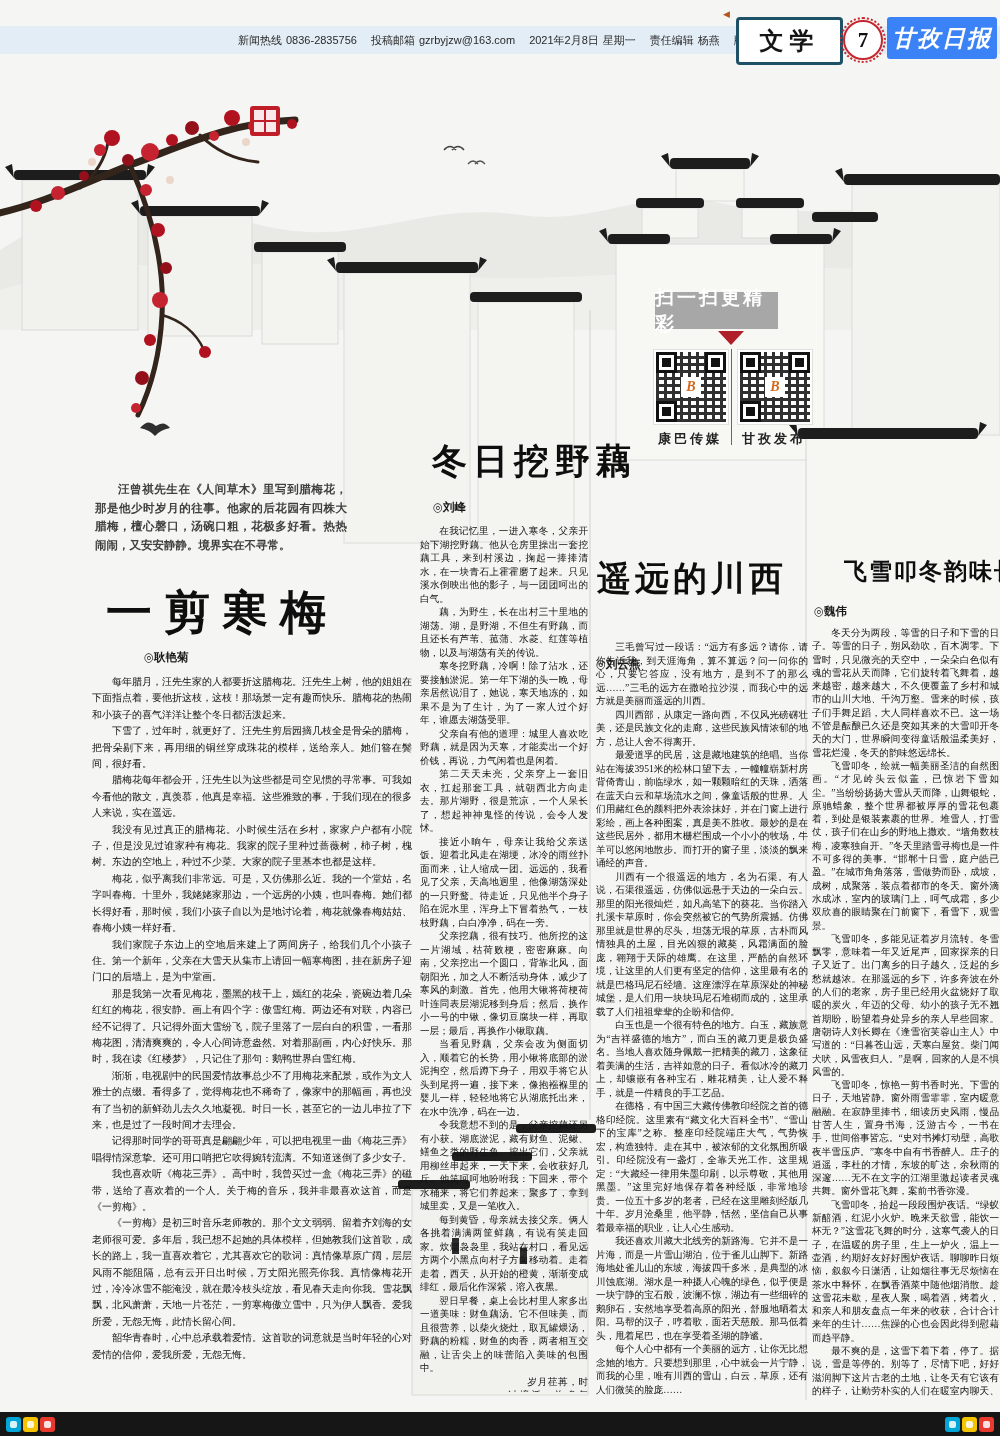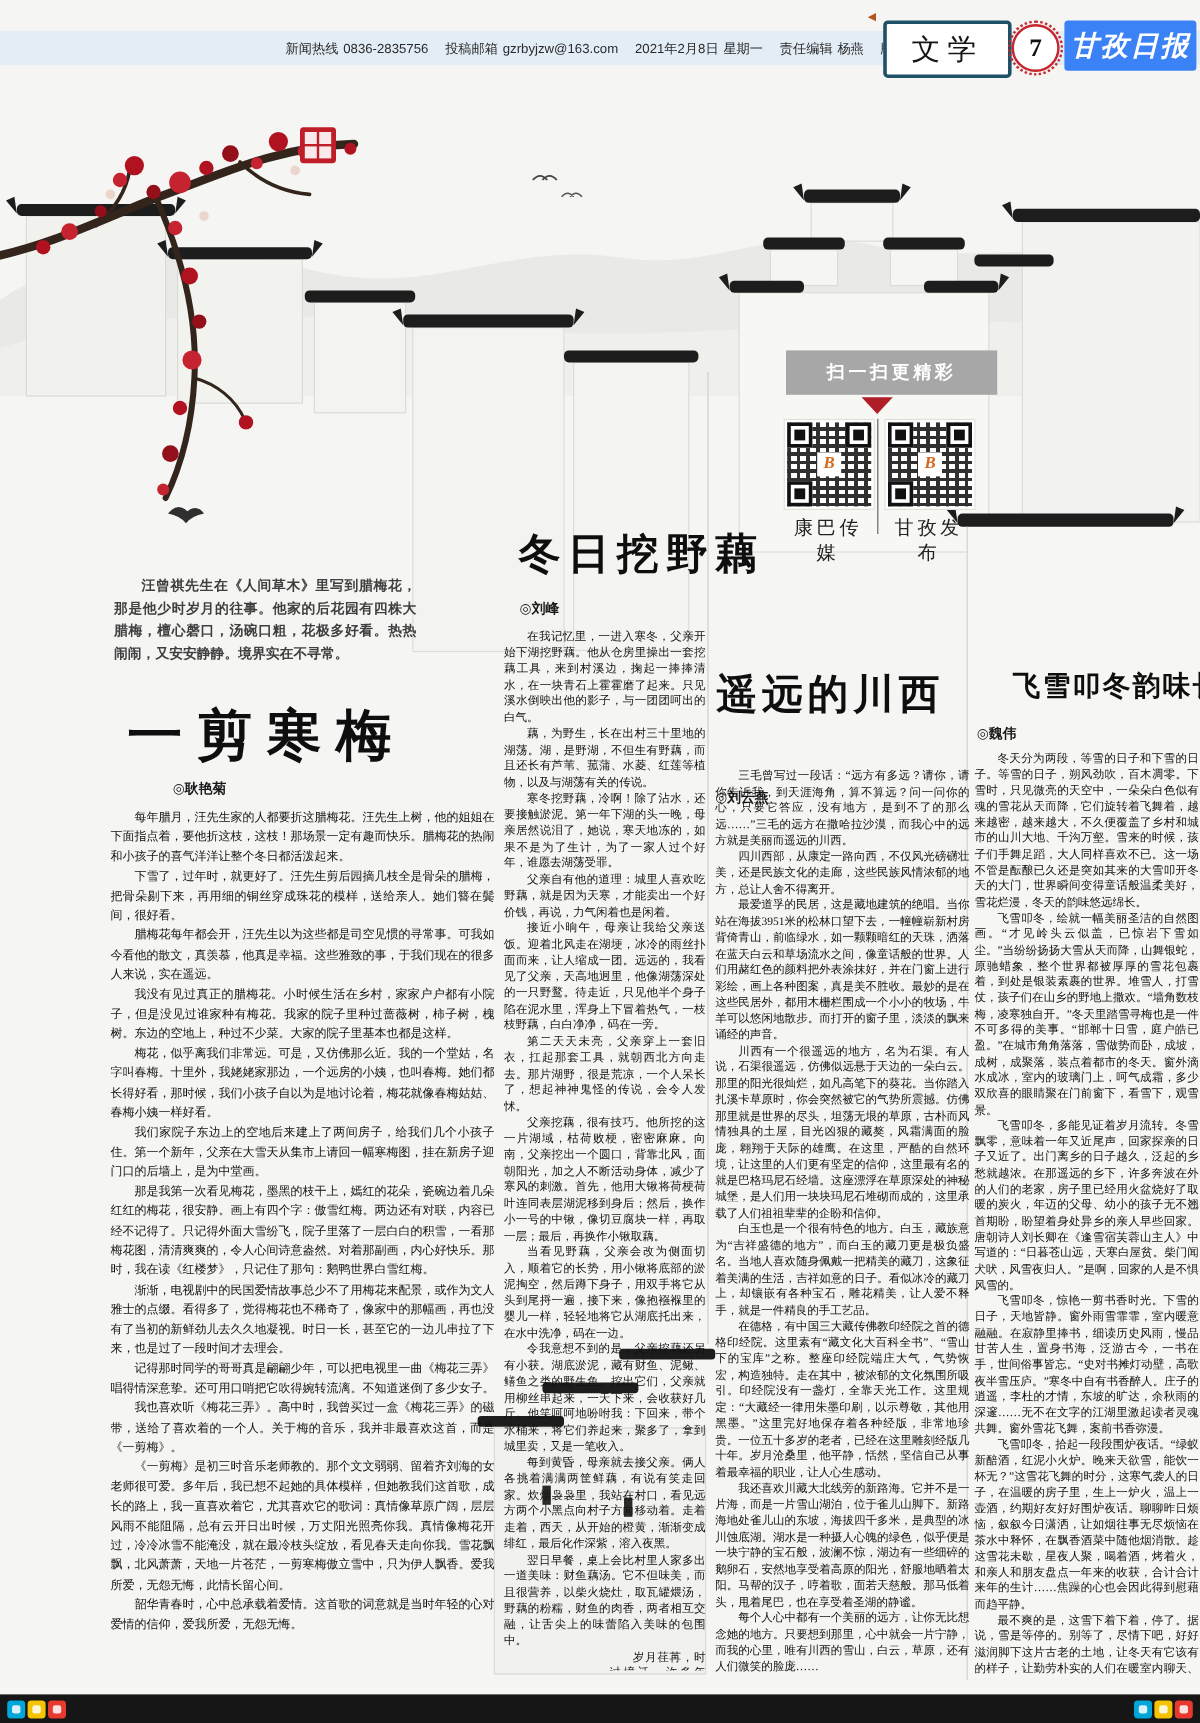--- a/index.html
+++ b/index.html
@@ -9,47 +9,47 @@
 
   
   .topbar{position:absolute;left:0;right:0;top:26px;height:28px;background:#e3edf6;z-index:2;}
   .pubinfo{position:absolute;left:238px;top:7px;font-family:"Liberation Sans",sans-serif;
            font-size:11px;color:#2a2a2a;white-space:nowrap;}
   .pubinfo span{margin-right:4px;}
   .pubinfo .gap{margin-right:14px;}
   .hdr-arrow{position:absolute;right:270px;top:9px;font-size:9px;color:#b5541c;z-index:3;}
   .section-box{position:absolute;right:157px;top:17px;width:101px;height:42px;background:#ffffff;
                border:3px solid #1f5166;border-radius:4px;display:flex;align-items:center;justify-content:center;
-               font-size:24px;font-weight:normal;letter-spacing:6px;z-index:3;}
+               font-size:24px;font-weight:bold;letter-spacing:6px;z-index:3;}
   .page-stamp{position:absolute;right:117px;top:20px;width:36px;height:36px;border-radius:50%;
               background:#ffffff;border:2px solid #c5272d;outline:2px dotted #c5272d;outline-offset:1px;
               display:flex;align-items:center;justify-content:center;font-size:21px;font-weight:bold;color:#111;z-index:3;}
   .masthead{position:absolute;right:3px;top:17px;width:110px;height:42px;background:#3b82f6;border-radius:3px;
             display:flex;align-items:center;justify-content:center;color:#fff;font-size:23px;font-weight:bold;
             font-style:italic;letter-spacing:2px;z-index:3;}
 
   
-  .scan-banner{position:absolute;left:655px;top:292px;width:176px;height:37px;background:#a7a7a7;
-               color:#fff;font-family:"Liberation Sans",sans-serif;font-weight:bold;font-size:15px;
+  .scan-banner{position:absolute;left:655px;top:292px;width:123px;height:37px;background:#a7a7a7;
+               color:#fff;font-family:"Liberation Sans",sans-serif;font-weight:bold;font-size:19px;
                letter-spacing:3px;display:flex;align-items:center;justify-content:center;z-index:3;}
   .scan-tri{position:absolute;left:718px;top:331px;width:0;height:0;border:13px solid transparent;
             border-top:14px solid #b01e28;z-index:3;}
   .qr{position:absolute;top:349px;width:74px;height:74px;background:#fff;border:1px solid #e0e0dd;z-index:3;}
   .qr .mesh{position:absolute;inset:2px;opacity:.88;
     background:repeating-linear-gradient(0deg,#141414 0 3px,transparent 3px 7px),
                repeating-linear-gradient(90deg,#141414 0 3px,transparent 3px 8px);}
   .finder{position:absolute;width:15px;height:15px;border:3px solid #111;background:#fff;}
   .finder::after{content:"";position:absolute;inset:3px;background:#111;}
   .f-tl{left:2px;top:2px;} .f-tr{right:2px;top:2px;} .f-bl{left:2px;bottom:2px;}
   .qr-logo{position:absolute;left:27px;top:27px;width:20px;height:20px;background:#fff;
            display:flex;align-items:center;justify-content:center;color:#d2691e;
            font-family:"Liberation Serif",serif;font-style:italic;font-weight:bold;font-size:14px;}
   .qr-divider{position:absolute;left:731px;top:349px;width:1px;height:96px;background:#666;z-index:3;}
-  .qr-label{position:absolute;top:430px;width:74px;text-align:center;font-size:16px;letter-spacing:3px;
-            color:#222;font-weight:normal;z-index:3;}
+  .qr-label{position:absolute;top:430px;width:74px;text-align:center;font-size:13px;letter-spacing:3px;
+            color:#222;font-weight:bold;z-index:3;}
 
   
   .intro{position:absolute;left:95px;top:480px;width:252px;font-size:11.5px;line-height:18.5px;
          color:#3f3f3f;font-weight:bold;text-indent:2em;text-align:justify;z-index:2;}
 
   
   .a-title{position:absolute;font-weight:900;color:#0e0e0e;white-space:nowrap;z-index:2;
            font-family:"Liberation Serif","DejaVu Serif",serif;}
   .a-author{position:absolute;font-size:11.5px;font-weight:bold;color:#1a1a1a;z-index:2;}
   .a-body{position:absolute;text-align:justify;color:#111;overflow:hidden;z-index:2;}
@@ -250,22 +250,22 @@
       <p>韶华青春时，心中总承载着爱情。这首歌的词意就是当时年轻的心对爱情的信仰，爱我所爱，无怨无悔。</p>
     </div>
 
   <div class="a-title t2">冬日挖野藕</div>
   <div class="a-author au2">◎刘峰</div>
   <div class="a-body b2">
       <p>在我记忆里，一进入寒冬，父亲开始下湖挖野藕。他从仓房里操出一套挖藕工具，来到村溪边，掬起一捧捧清水，在一块青石上霍霍磨了起来。只见溪水倒映出他的影子，与一团团呵出的白气。</p>
       <p>藕，为野生，长在出村三十里地的湖荡。湖，是野湖，不但生有野藕，而且还长有芦苇、菰蒲、水菱、红莲等植物，以及与湖荡有关的传说。</p>
       <p>寒冬挖野藕，冷啊！除了沾水，还要接触淤泥。第一年下湖的头一晚，母亲居然说泪了，她说，寒天地冻的，如果不是为了生计，为了一家人过个好年，谁愿去湖荡受罪。</p>
       <p>父亲自有他的道理：城里人喜欢吃野藕，就是因为天寒，才能卖出一个好价钱，再说，力气闲着也是闲着。</p>
+      <p>第二天天未亮，父亲穿上一套旧衣，扛起那套工具，就朝西北方向走去。那片湖野，很是荒凉，一个人呆长了，想起神神鬼怪的传说，会令人发怵。</p>
       <p>接近小晌午，母亲让我给父亲送饭。迎着北风走在湖埂，冰冷的雨丝扑面而来，让人缩成一团。远远的，我看见了父亲，天高地迥里，他像湖荡深处的一只野鹜。待走近，只见他半个身子陷在泥水里，浑身上下冒着热气，一枝枝野藕，白白净净，码在一旁。</p>
-      <p>第二天天未亮，父亲穿上一套旧衣，扛起那套工具，就朝西北方向走去。那片湖野，很是荒凉，一个人呆长了，想起神神鬼怪的传说，会令人发怵。</p>
       <p>父亲挖藕，很有技巧。他所挖的这一片湖域，枯荷败梗，密密麻麻。向南，父亲挖出一个圆口，背靠北风，面朝阳光，加之人不断活动身体，减少了寒风的刺激。首先，他用大锹将荷梗荷叶连同表层湖泥移到身后；然后，换作小一号的中锹，像切豆腐块一样，再取一层；最后，再换作小锹取藕。</p>
       <p>当看见野藕，父亲会改为侧面切入，顺着它的长势，用小锹将底部的淤泥掏空，然后蹲下身子，用双手将它从头到尾捋一遍，接下来，像抱襁褓里的婴儿一样，轻轻地将它从湖底托出来，在水中洗净，码在一边。</p>
       <p>令我意想不到的是，父亲挖藕还另有小获。湖底淤泥，藏有财鱼、泥鳅、鳝鱼之类的野生鱼。挖出它们，父亲就用柳丝串起来，一天下来，会收获好几斤。他笑呵呵地吩咐我：下回来，带个水桶来，将它们养起来，聚多了，拿到城里卖，又是一笔收入。</p>
       <p>每到黄昏，母亲就去接父亲。俩人各挑着满满两筐鲜藕，有说有笑走回家。炊烟袅袅里，我站在村口，看见远方两个小黑点向村子方向移动着。走着走着，西天，从开始的橙黄，渐渐变成绯红，最后化作深紫，溶入夜黑。</p>
       <p>翌日早餐，桌上会比村里人家多出一道美味：财鱼藕汤。它不但味美，而且很营养，以柴火烧灶，取瓦罐煨汤，野藕的粉糯，财鱼的肉香，两者相互交融，让舌尖上的味蕾陷入美味的包围中。</p>
       <p>岁月荏苒，时过境迁。许多年后，父亲走了，母亲已老。挖藕的往事，早已化作了一缕乡愁，被我带向了远方，然而，父母艰辛劳作、以苦为乐的人生态度，却深深地烙印在了我的心底。</p>
     </div>
 
   <div class="a-title t3">遥远的川西</div>
   <div class="a-author au3">◎刘云燕</div>

